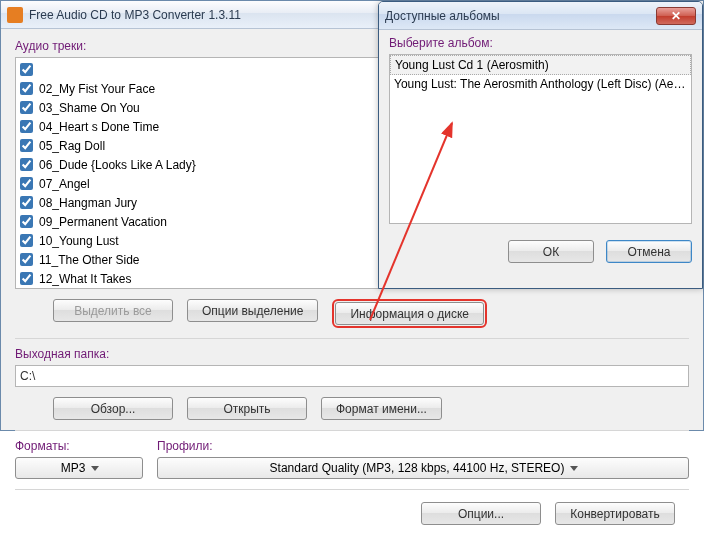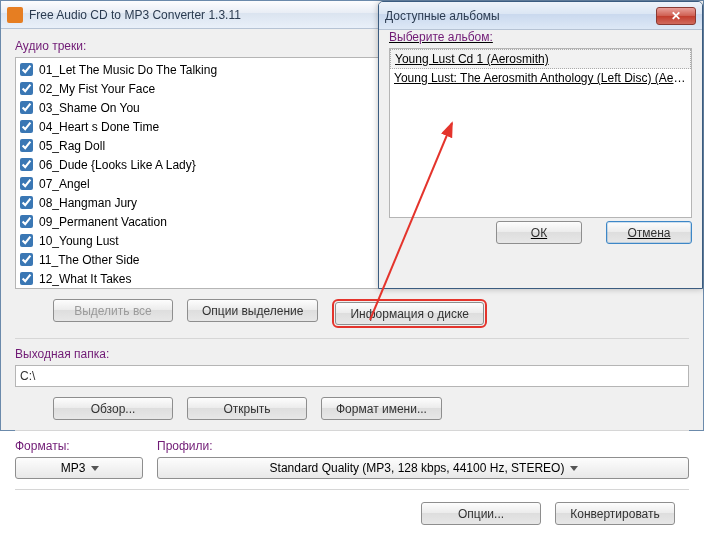--- a/index.html
+++ b/index.html
@@ -31,25 +31,25 @@
 
 .combo { height: 22px; border: 1px solid #8e8e8e; background: linear-gradient(#fdfdfd,#e8e8e8); border-radius: 3px; display: flex; align-items: center; padding: 0 4px 0 6px; justify-content: center; }
 .combo .arrow { width: 0; height: 0; border-left: 4px solid transparent; border-right: 4px solid transparent; border-top: 5px solid #555; margin-left: 6px; }
 
 .bottom-btn-row { display:flex; justify-content:flex-end; gap:14px; padding: 12px 14px 0; border-top:1px solid #d6d6d6; margin-top:10px; }
 
 
 .dialog { position: absolute; left: 378px; top: 1px; width: 325px; height: 288px; background: #f0f0f0; border: 1px solid #3b5c80; border-radius: 5px 5px 0 0; box-shadow: 0 0 6px rgba(0,0,0,.25); z-index: 5; }
 .dialog .titlebar { background: linear-gradient(#eef3fa,#dbe6f4 45%,#cad9ee 46%,#dde8f6); border-radius: 4px 4px 0 0; }
 .dialog .close-btn { width: 40px; height: 18px; background: linear-gradient(#e9a09a,#cf5f52 49%,#c23b2c 50%,#d06a5d); border:1px solid #8a3a32; border-radius:3px; display:flex; align-items:center; justify-content:center; color:#fff; font-weight:bold; font-size:11px; }
-.dialog-content { padding: 0 10px; text-decoration: underline; }
+.dialog-content { padding: 6px 10px; }
 .albumlist { border: 1px solid #b5b5b5; background: #fff; height: 170px; }
 .album-row { padding: 2px 4px; border-bottom: 1px solid transparent; white-space: nowrap; overflow:hidden; text-overflow:ellipsis; }
 .album-row.selected { background: #f2f2f2; border: 1px dotted #aaa; }
-.dialog-buttons { display:flex; justify-content:flex-end; gap:24px; margin-top:3px; }
+.dialog-buttons { display:flex; justify-content:flex-end; gap:12px; margin-top:16px; }
 .btn-ok { min-width: 86px; }
 .btn-primary-outline { border: 1px solid #3d87c7; box-shadow: 0 0 0 1px rgba(61,135,199,.25) inset; }
 
 
 .arrow-svg { position: absolute; left: 0; top: 0; width: 704px; height: 544px; pointer-events: none; z-index: 10; }
 
 .row-flex { display:flex; gap:14px; align-items:flex-end; }
 .col { display:flex; flex-direction:column; }
 </style>
 </head>
@@ -58,21 +58,20 @@
 <div class="main-window">
   <div class="titlebar">
     <span class="app-icon"></span>
     <span class="title">Free Audio CD to MP3 Converter 1.3.11</span>
   </div>
   <div class="content">
     <span class="label">Аудио треки:</span>
     <div class="tracklist" id="tracklist">
         <div class="track-row">
           <input type="checkbox" checked="" style="">
-          <span>01_Let The Music Do The Talking</span>
         </div>
         <div class="track-row">
           <input type="checkbox" checked="" style="">
           <span>02_My Fist Your Face</span>
         </div>
         <div class="track-row">
           <input type="checkbox" checked="" style="">
           <span>03_Shame On You</span>
         </div>
         <div class="track-row">

